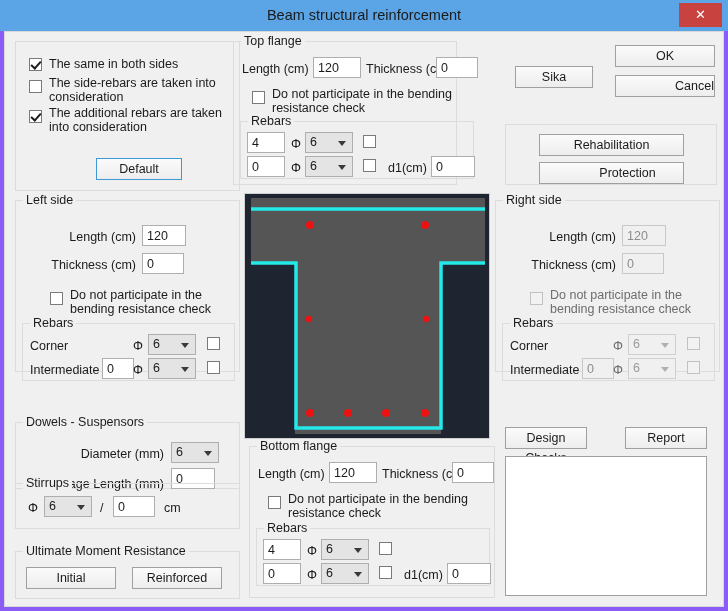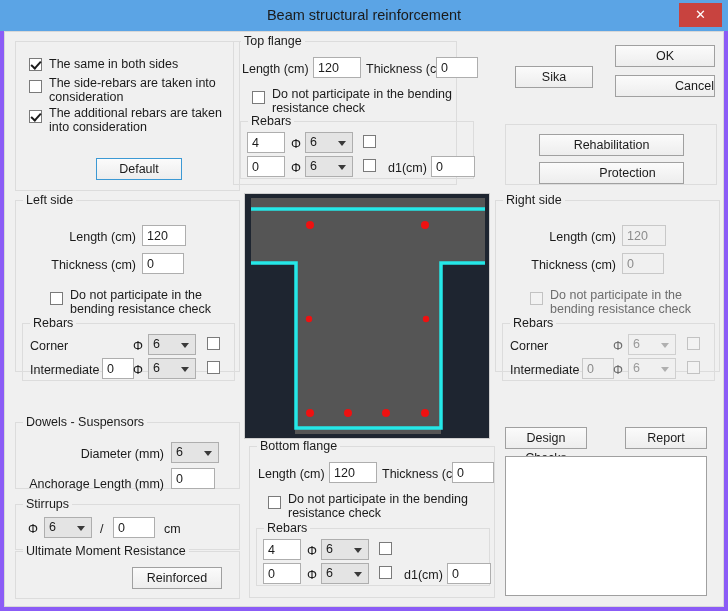--- a/index.html
+++ b/index.html
@@ -339,35 +339,36 @@
       <div class="lbl r" style="left:8px; top:24px; width:140px;">Diameter (mm)</div>
       <div class="combo" style="left:155px; top:19px; width:48px; height:21px;">
         <span>6</span>
         <span class="chev"></span>
       </div>
 
       <div class="lbl r" style="left:8px; top:54px; width:140px;">Anchorage Length (mm)</div>
       <input class="inp" style="left: 155px; top: 45px; width: 44px; height: 21px;" value="0">
     </div>
 
-    <div class="grp" style="left:10px; top:472px; width:225px; height:46px;">
+    <div class="grp" style="left:10px; top:451px; width:225px; height:46px;">
       <div class="legend">Stirrups</div>
 
       <div class="lbl" style="left:12px; top:17px;">Φ</div>
       <div class="combo" style="left:28px; top:12px; width:48px; height:21px;">
         <span>6</span>
         <span class="chev"></span>
       </div>
       <div class="lbl" style="left:84px; top:17px;">/</div>
       <input class="inp" style="left: 97px; top: 12px; width: 42px; height: 21px;" value="0">
       <div class="lbl" style="left:148px; top:17px;">cm</div>
     </div>
 
     <div class="grp" style="left:10px; top:519px; width:225px; height:48px;">
       <div class="legend">Ultimate Moment Resistance</div>
+      <div class="btn" style="left:10px; top:15px; width:90px; height:22px; line-height:20px;">Initial</div>
       <div class="btn" style="left:116px; top:15px; width:90px; height:22px; line-height:20px;">Reinforced</div>
     </div>
 
     <div class="grp" style="left:244px; top:414px; width:246px; height:152px;">
       <div class="legend">Bottom flange</div>
 
       <div class="lbl" style="left:8px; top:20px;">Length (cm)</div>
       <input class="inp" style="left: 79px; top: 15px; width: 48px; height: 21px;" value="120">
 
       <div class="lbl" style="left:132px; top:20px;">Thickness (cm)</div>

